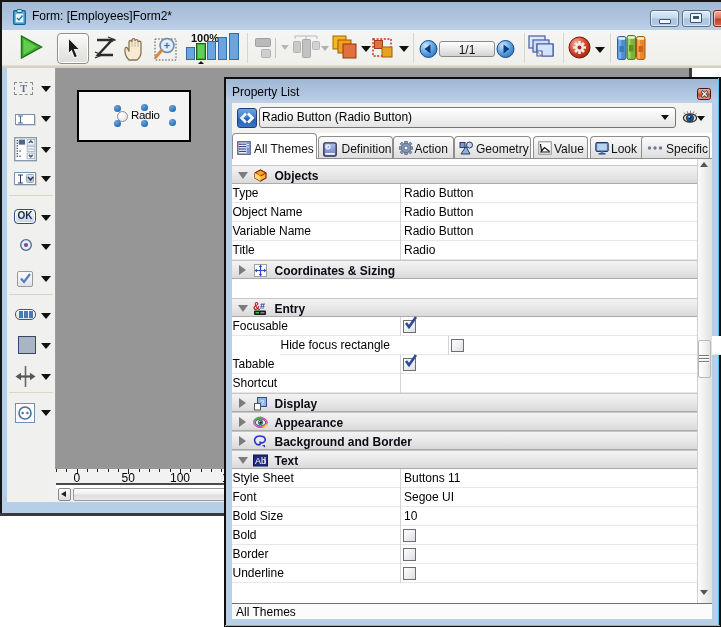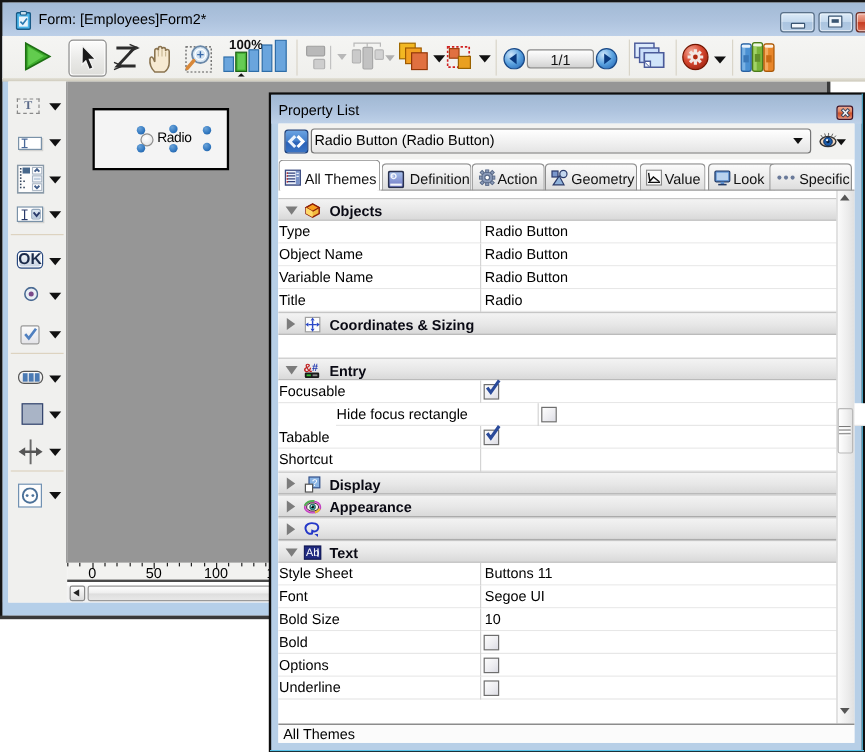--- a/index.html
+++ b/index.html
@@ -313,21 +313,21 @@
 <div class="abs" style="left:14px;top:172px;width:22px;height:13px;border:1.4px solid #7a92a8;background:#fff;box-shadow:1px 1px 0 rgba(120,120,120,0.25);"></div>
 <svg class="abs" style="left:16.5px;top:173.5px;" width="7" height="10" viewBox="0 0 7 10">
       <path d="M1,1 L6,1 M3.5,1 L3.5,9 M1,9 L6,9" stroke="#2a3a6a" stroke-width="1" fill="none"></path>
     </svg>
 <div class="abs" style="left:25.5px;top:173.5px;width:8.5px;height:9px;border:1px solid #92a6bc;border-radius:1.5px;background:linear-gradient(180deg,#dde7f2,#b9c9dc);"></div>
 <svg class="abs" style="left:26.5px;top:175.5px;" width="7" height="6" viewBox="0 0 7 6">
       <path d="M1,1 L3.5,4 L6,1" fill="none" stroke="#2a3a6a" stroke-width="1.6"></path>
     </svg>
 <div class="abs parw" style="left:41px;top:176px;"></div>
 <div class="abs psep" style="top:194.5px;"></div>
-<div class="abs" style="left:14px;top:208.5px;width:22px;height:15.5px;border:1.5px solid #2a4a80;border-radius:4px;background:linear-gradient(180deg,#f8fafc,#c6d2e2);box-shadow:inset 0 0 0 1px #fff;color:#1a2a4a;font-size:13px;font-weight:bold;text-align:center;line-height:12.5px;">OK</div>
+<div class="abs" style="left:14px;top:208.5px;width:22px;height:15.5px;border:1.5px solid #2a4a80;border-radius:4px;background:linear-gradient(180deg,#f8fafc,#c6d2e2);box-shadow:inset 0 0 0 1px #fff;color:#1a2a4a;font-size:10px;font-weight:bold;text-align:center;line-height:12.5px;">OK</div>
 <div class="abs parw" style="left:41px;top:214.5px;"></div>
 <svg class="abs" style="left:19.5px;top:239px;" width="12" height="12" viewBox="0 0 12 12">
       <circle cx="6" cy="6" r="5.3" fill="#e8eef4" stroke="#4a6a92" stroke-width="1.3"></circle>
       <circle cx="6" cy="6" r="2.1" fill="#7a4a8a"></circle>
     </svg>
 <div class="abs parw" style="left:41px;top:243.5px;"></div>
 <div class="abs" style="left:17px;top:270.5px;width:16px;height:16px;border:1.5px solid #999;border-radius:2px;background:linear-gradient(180deg,#fbfbfb,#e4e4e8);"></div>
 <svg class="abs" style="left:19px;top:272px;" width="13" height="13" viewBox="0 0 13 13">
       <path d="M2,6.5 L5,10 L11,2" fill="none" stroke="#5080c0" stroke-width="2.2"></path>
     </svg>
@@ -623,20 +623,21 @@
         <path d="M1,6.5 A6.8,5 0 0 1 9,2.6" fill="none" stroke="#50b050" stroke-width="1.8"></path>
         <path d="M9.5,12 A6.8,5 0 0 0 13.5,9" fill="none" stroke="#e8c030" stroke-width="1.8"></path>
         <ellipse cx="7.5" cy="7.5" rx="5" ry="3.4" fill="#f8f8f4" stroke="#333" stroke-width="0.8"></ellipse>
         <circle cx="7.5" cy="7.5" r="2.4" fill="#3a9a9a" stroke="#1a4a4a" stroke-width="0.6"></circle>
         <circle cx="7.5" cy="7.5" r="1.1" fill="#000"></circle>
         <circle cx="6.7" cy="6.7" r="0.6" fill="#fff"></circle>
       </svg>
     </div>
 <div class="abs ghdr" style="left:231.5px;top:431px;">
       <span class="tri-r"></span>
+      <span class="ghdr-lbl">Background and Border</span>
   <svg style="position:absolute;left:21px;top:2px;" width="15" height="15" viewBox="0 0 15 15">
         <path d="M4,2.5 C2,3.5 1,5.5 2,8 C2.8,10.3 5,11.3 7,10.6 L7.2,8.4 C8.5,9.3 10.8,9 11.8,7.2 C12.8,5.2 11.8,3 9.8,2.4 C7.8,1.8 5.5,1.9 4,2.5 Z" fill="none" stroke="#2438c8" stroke-width="1.6"></path>
         <polygon points="9,11 12,11 12,13.5" fill="#2438c8"></polygon>
       </svg>
     </div>
 <div class="abs ghdr" style="left:231.5px;top:450px;">
       <span class="tri-d"></span>
       <span class="ghdr-lbl">Text</span>
   <svg style="position:absolute;left:21px;top:2px;" width="15" height="15" viewBox="0 0 15 15">
         <rect x="0.5" y="2" width="14" height="11" fill="#202a80" stroke="#101650"></rect>
@@ -659,21 +660,21 @@
       <span class="nm">Bold Size</span>
       <span class="vl">10</span>
     </div>
 <div class="abs grow" style="left:231.5px;top:526px;">
       <span class="dv"></span>
       <span class="nm">Bold</span>
       <span class="cb"></span>
     </div>
 <div class="abs grow" style="left:231.5px;top:545px;">
       <span class="dv"></span>
-      <span class="nm">Options</span>
+      <span class="nm">Border</span>
       <span class="cb"></span>
     </div>
 <div class="abs grow" style="left:231.5px;top:564px;">
       <span class="dv"></span>
       <span class="nm">Underline</span>
       <span class="cb"></span>
     </div>
 <div class="abs" id="vscroll"></div>
 <div class="abs" id="vsb-thumb"></div>
 <svg class="abs" style="left:699px;top:354px;" width="10" height="10" viewBox="0 0 10 10">

